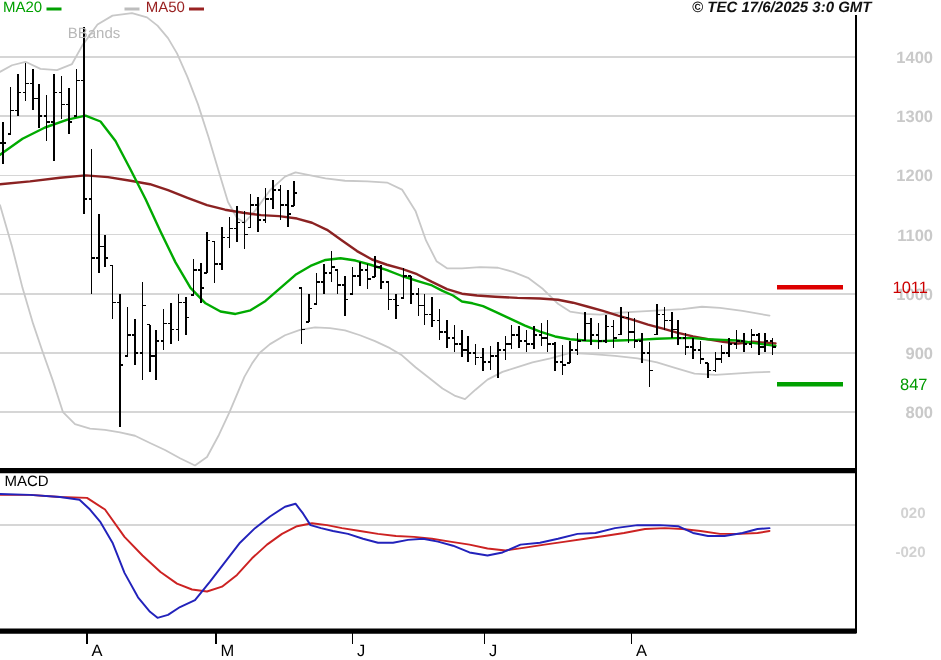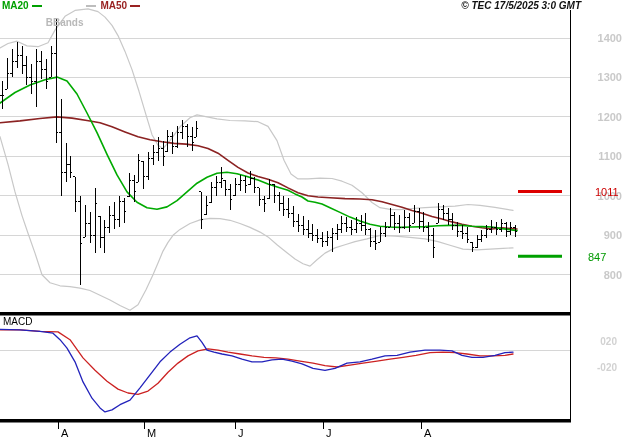--- a/index.html
+++ b/index.html
@@ -1,29 +1,29 @@
 <!DOCTYPE html>
 <html><head>
 <meta charset="utf-8">
 <style>
   html,body{margin:0;padding:0;background:#fff;}
   .stage{position:relative;width:627px;height:440px;background:#fff;overflow:hidden;
          font-family:"Liberation Sans",sans-serif;}
   .legend{position:absolute;left:2px;top:0px;height:12px;display:flex;align-items:center;
-          font-size:10px;font-weight:bold;line-height:12px;}
+          font-size:10px;font-weight:normal;line-height:12px;}
   .legend .dash{display:inline-block;width:10px;height:2px;margin:0 4px 0 3px;}
   .lg-ma20{color:#00a000;}
   .lg-bb{color:#b8b8b8;margin-top:34px;}
   .lg-ma50{color:#992222;}
   .attribution{position:absolute;top:0px;right:46px;font-size:10px;font-weight:bold;
                font-style:italic;color:#111;}
   .macd-label{position:absolute;left:3px;top:316px;font-size:10px;font-weight:normal;color:#000;}
   .lvl{position:absolute;font-size:11px;font-weight:normal;}
   .lvl-res{left:595px;top:186px;color:#cc0000;}
-  .lvl-sup{left:588px;top:251px;color:#009900;}
+  .lvl-sup{left:600px;top:251px;color:#009900;}
   svg{position:absolute;left:0;top:0;}
 </style>
 </head>
 <body>
 
 <div class="stage">
   <svg id="chart-svg" width="627" height="440">
       <line x1="0" y1="38" x2="570" y2="38" stroke="#d6d6d6" stroke-width="1" shape-rendering="crispEdges"></line>
       <line x1="0" y1="77.46000000000001" x2="570" y2="77.46000000000001" stroke="#d6d6d6" stroke-width="1" shape-rendering="crispEdges"></line>
       <line x1="0" y1="116.92" x2="570" y2="116.92" stroke="#d6d6d6" stroke-width="1" shape-rendering="crispEdges"></line>
@@ -387,19 +387,19 @@
 
   <div class="legend">
     <span class="lg-ma20">MA20</span>
       <span class="dash" style="background:#00a000"></span>
     <span class="lg-bb">BBands</span>
       <span class="dash" style="background:#bdbdbd"></span>
     <span class="lg-ma50">MA50</span>
       <span class="dash" style="background:#992222"></span>
   </div>
 
-  <div class="attribution">© TEC 17/5/2025 3:0 GMT</div>
+  <div class="attribution">© TEC 17/6/2025 3:0 GMT</div>
 
   <div class="macd-label">MACD</div>
 
   <div class="lvl lvl-res">1011</div>
   <div class="lvl lvl-sup">847</div>
 </div>
 
 </body></html>

